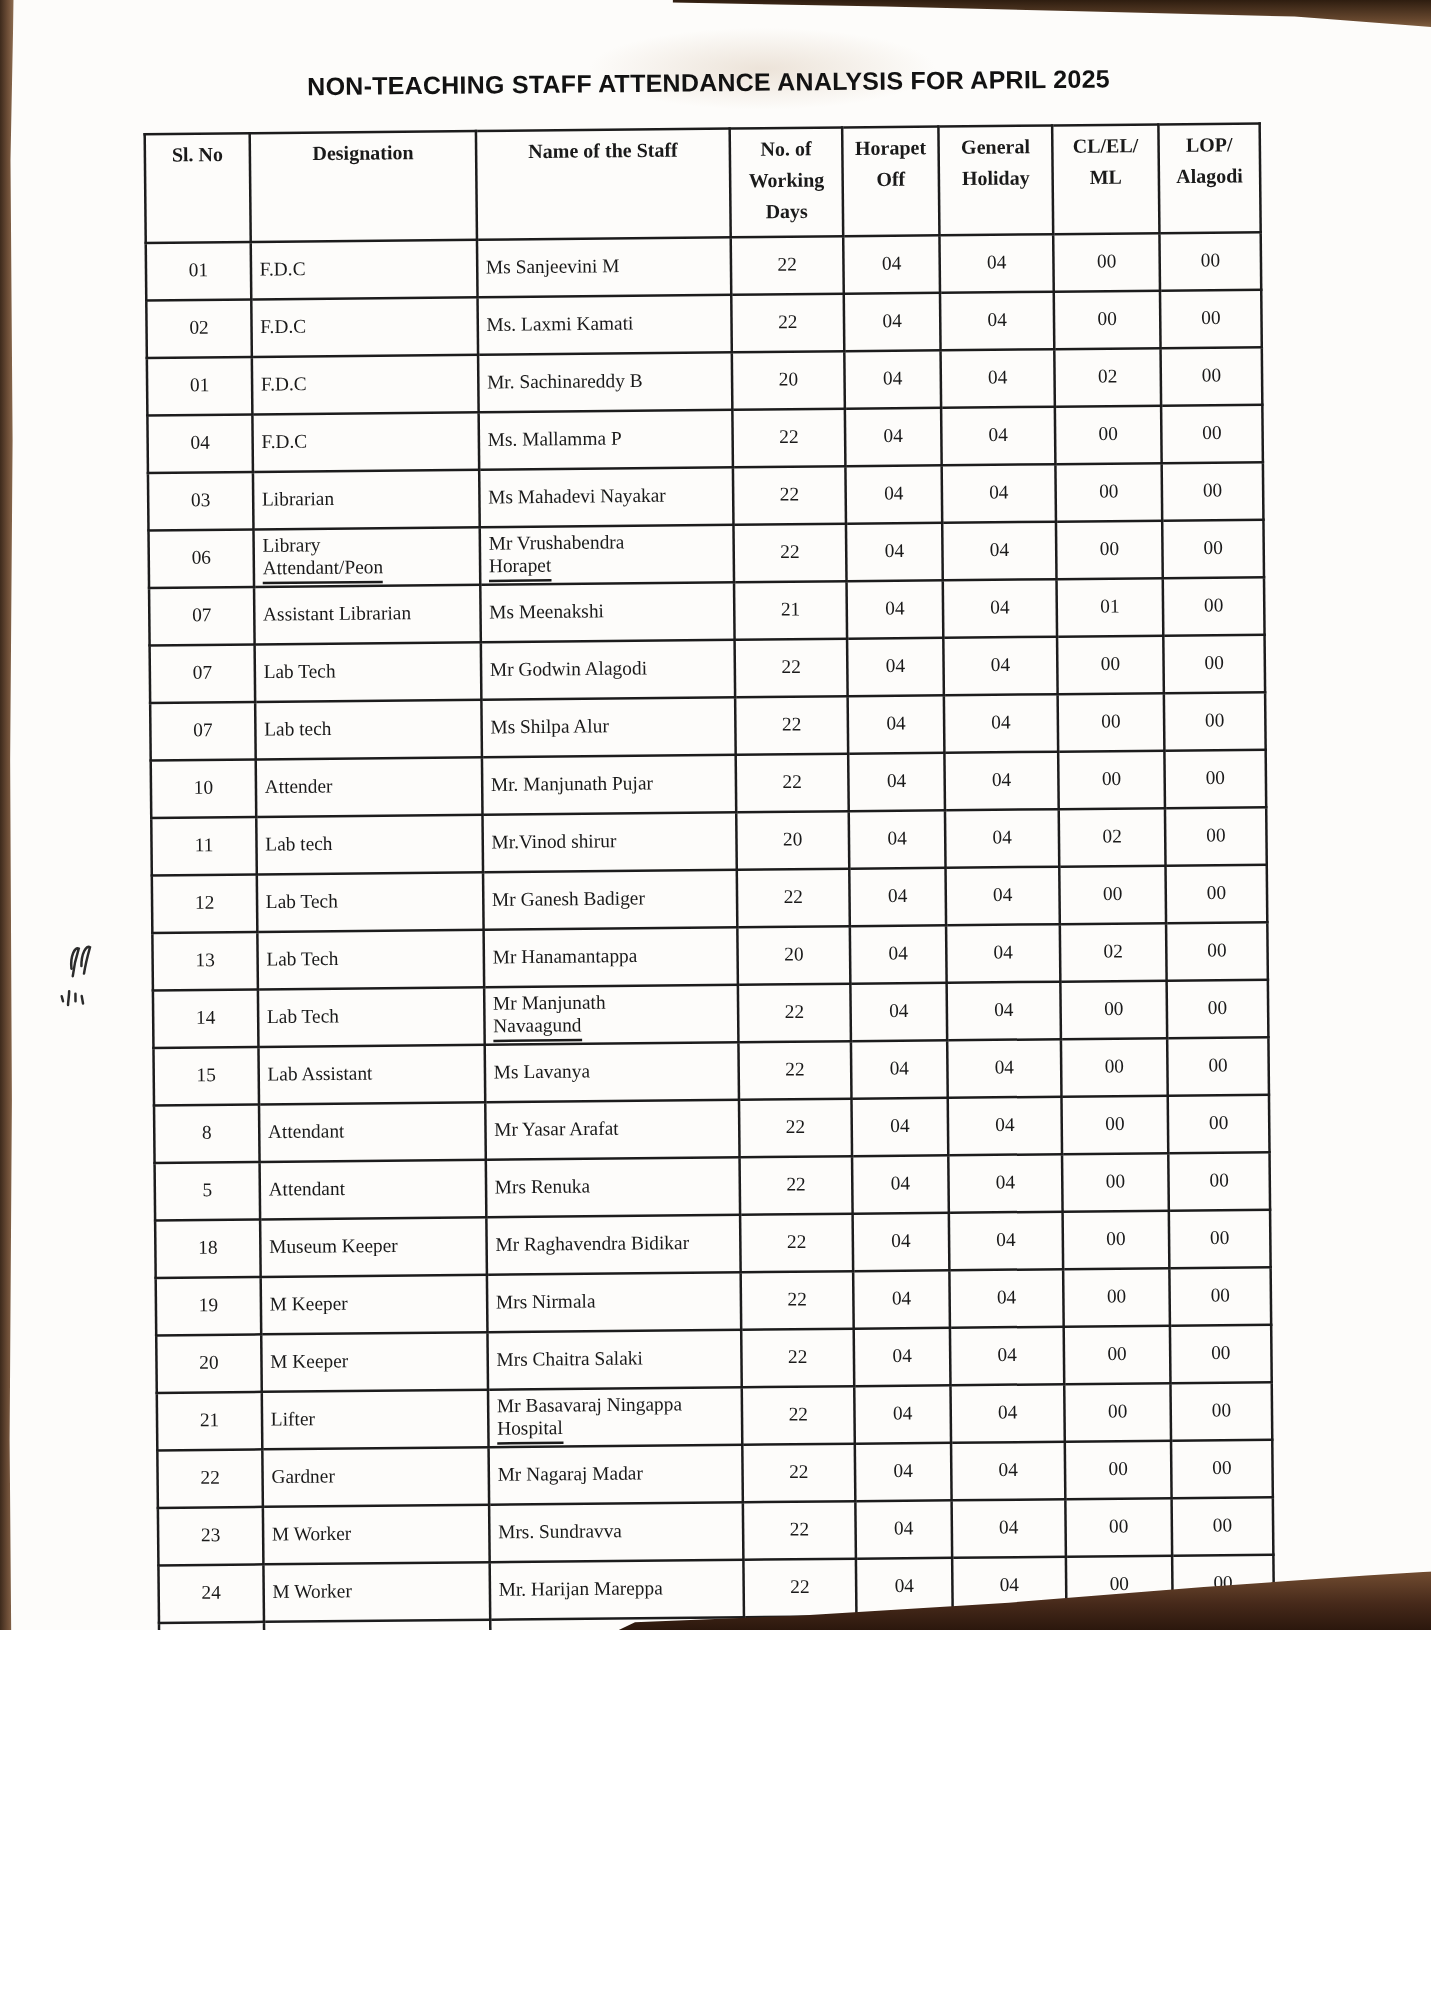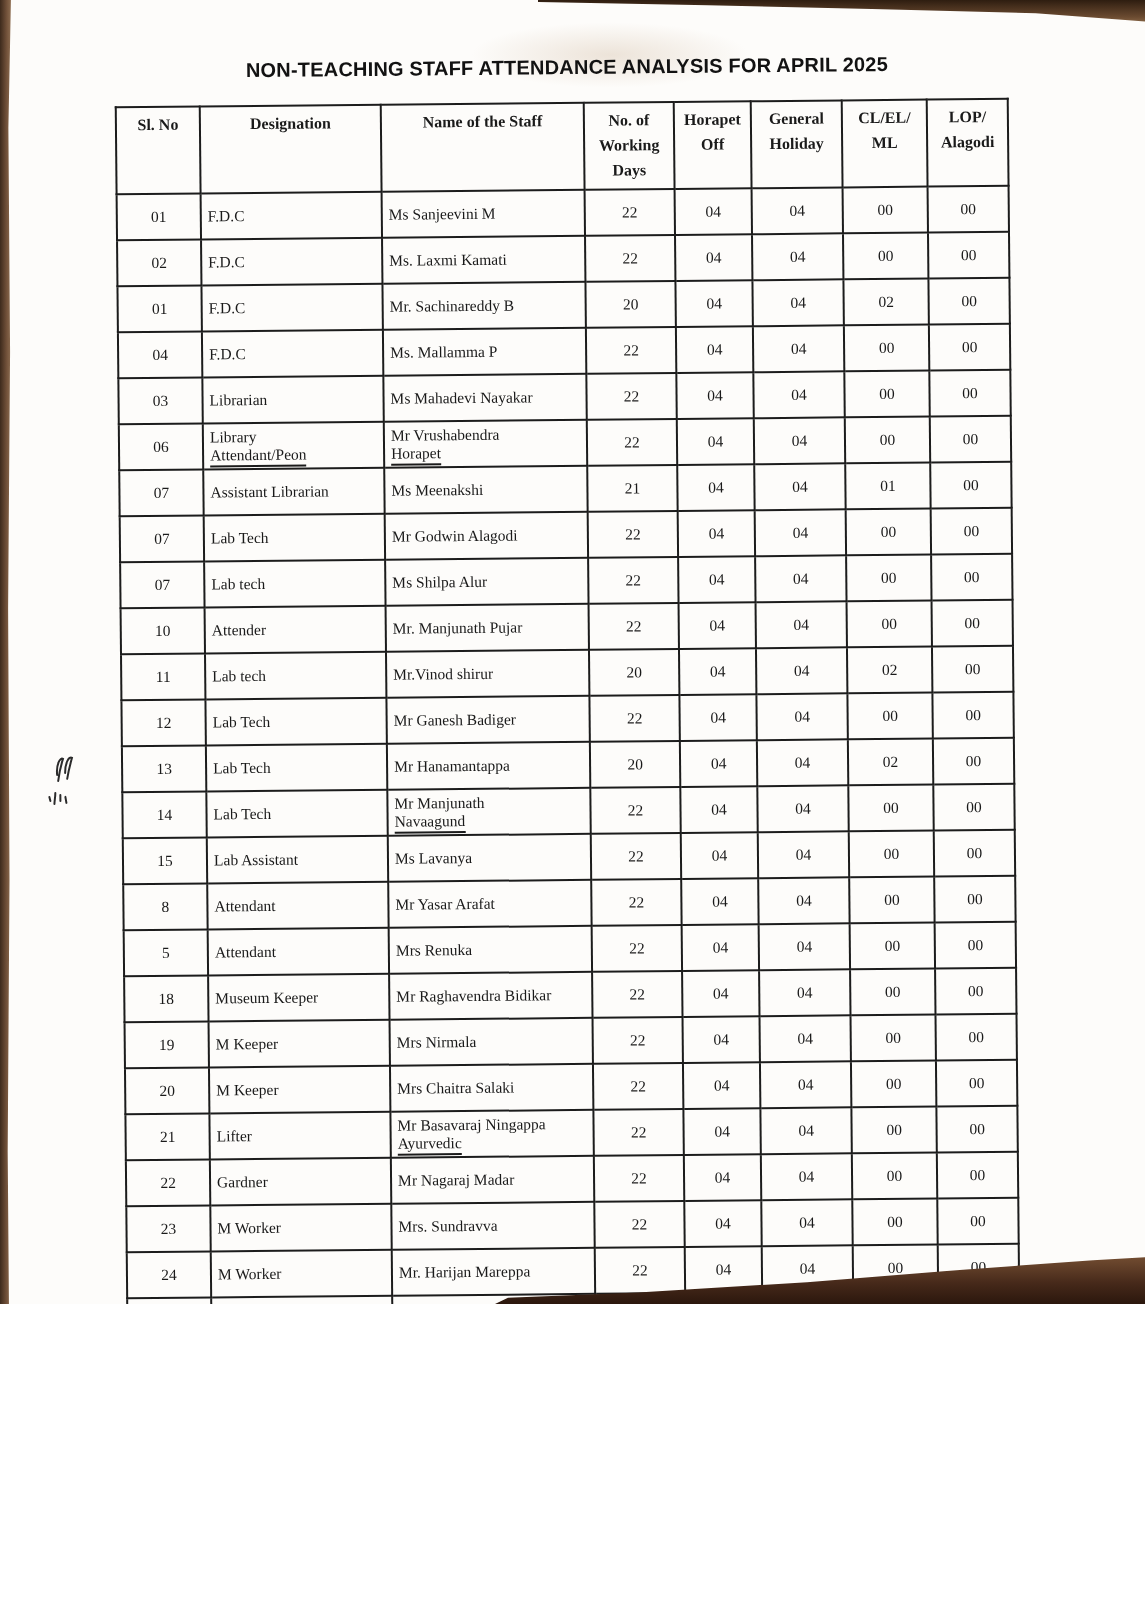--- a/index.html
+++ b/index.html
@@ -662,21 +662,21 @@
           </tr>
           <tr>
             <td class="c-center">
               <span class="line">21</span>
             </td>
             <td class="c-left">
               <span class="line">Lifter</span>
             </td>
             <td class="c-left">
               <span class="line">Mr Basavaraj Ningappa</span>
-              <span class="line"><span class="cut">Ayurvedic</span></span>
+              <span class="line"><span class="cut">Hospital</span></span>
             </td>
             <td class="c-center">
               <span class="line">22</span>
             </td>
             <td class="c-center">
               <span class="line">04</span>
             </td>
             <td class="c-center">
               <span class="line">04</span>
             </td>

